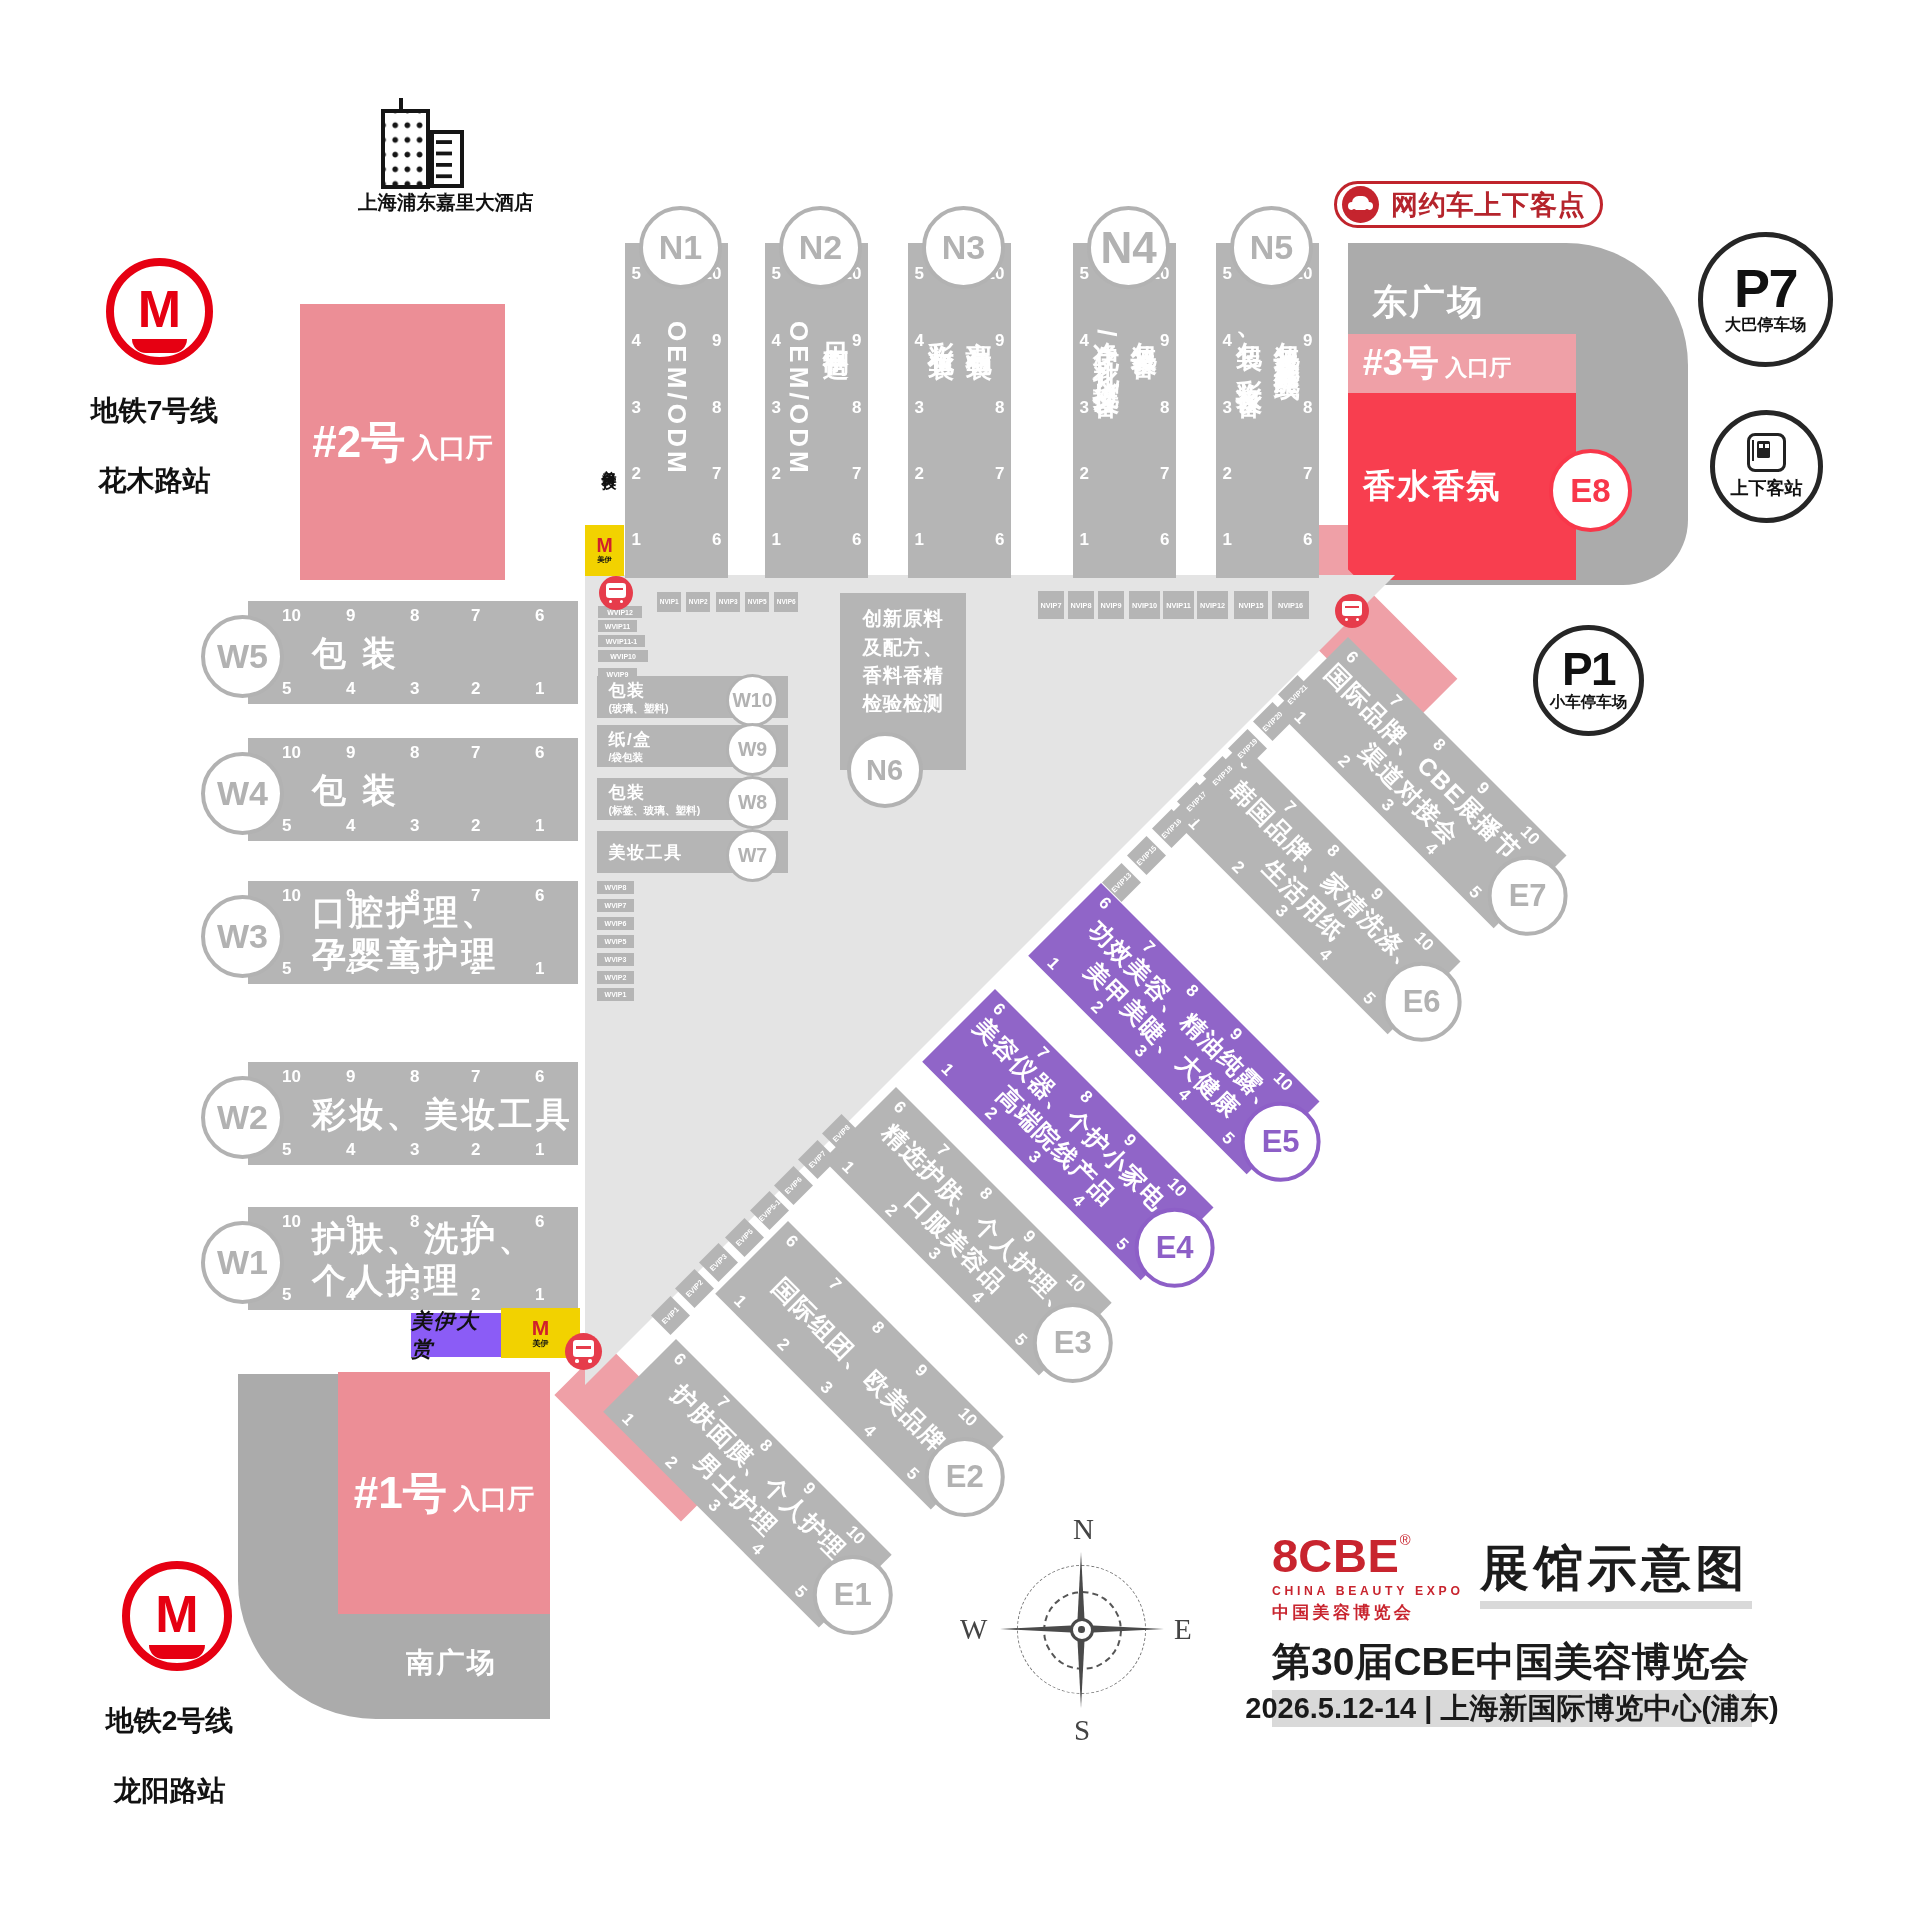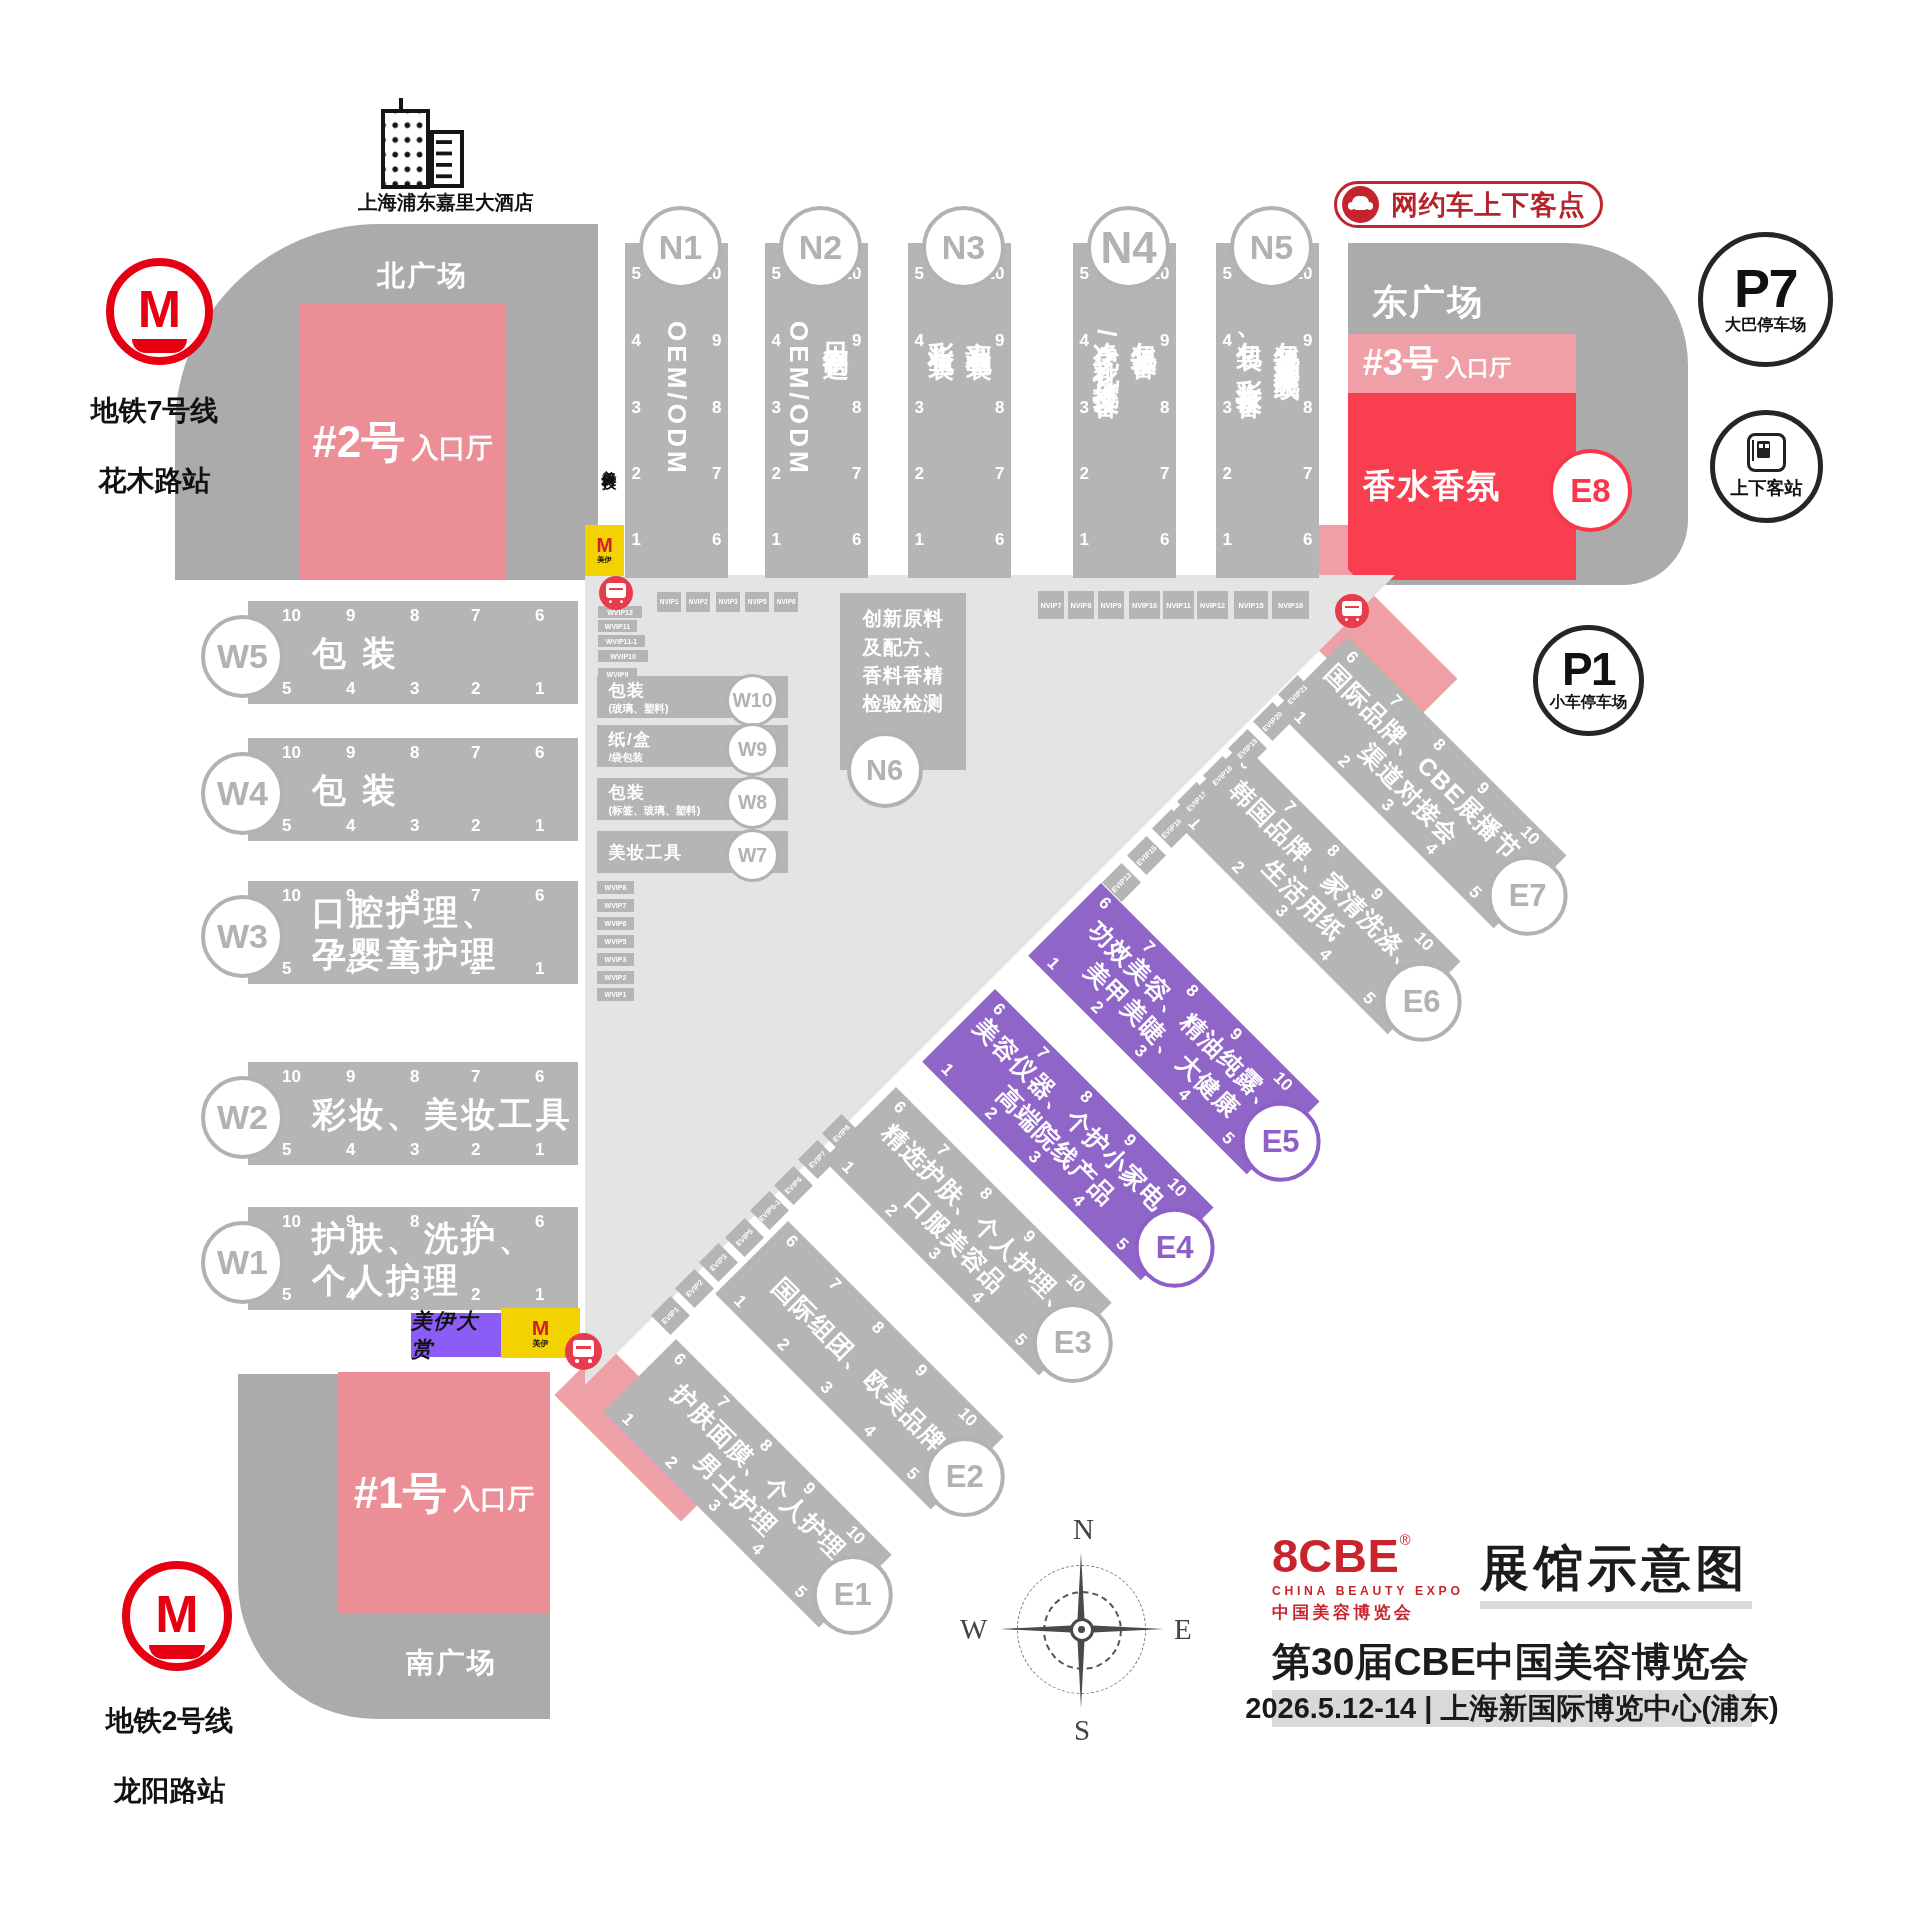--- a/index.html
+++ b/index.html
@@ -93,23 +93,20 @@
   .title-bar{position:absolute;background:#d9d9d9;}
   .expo-title{position:absolute;color:#1c1c1c;font-weight:800;font-size:39px;white-space:nowrap;}
   .date-bar{position:absolute;background:#d9d9d9;display:flex;align-items:center;justify-content:center;
     color:#1a1a1a;font-weight:800;font-size:29px;white-space:nowrap;}
 </style>
 </head>
 <body>
 
 <div id="map">
 
-  <div class="plaza" style="left:175px;top:224px;width:423px;height:356px;border-top-left-radius:204px;">
-    <div class="plaza-label" style="left:202px;top:33px;">北广场</div>
-  </div>
   <div class="plaza" style="left:1348px;top:243px;width:340px;height:342px;border-top-right-radius:122px;border-bottom-right-radius:65px;">
     <div class="plaza-label" style="left:24.4px;top:36px;font-size:35px;">东广场</div>
   </div>
   <div class="plaza" style="left:238px;top:1374px;width:312px;height:345px;border-bottom-left-radius:138px;">
     <div class="plaza-label" style="left:168px;top:270px;">南广场</div>
   </div>
 
   <div class="pink" style="left:300px;top:304px;width:205px;height:276px;">
     <div class="entr-label">
       <span class="entr-num">#2号</span>

